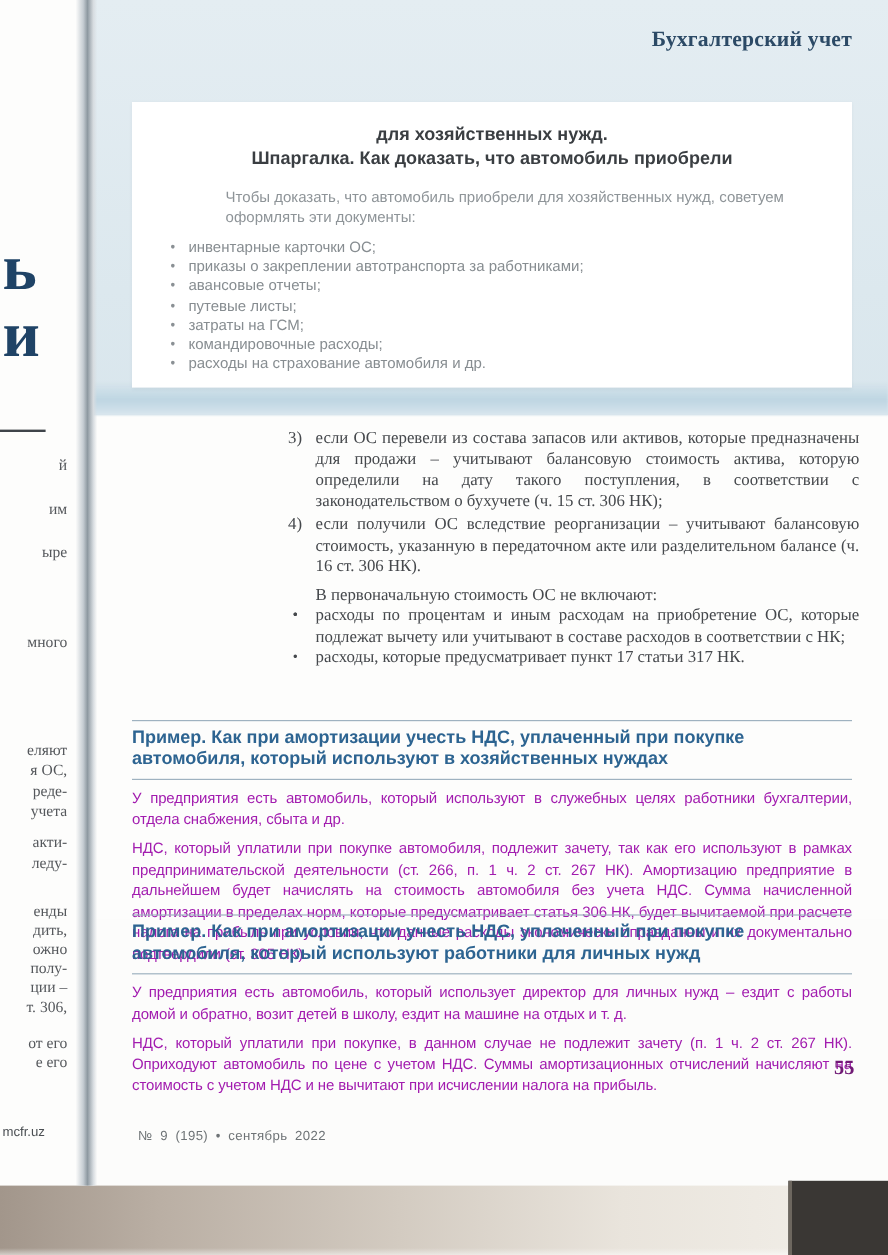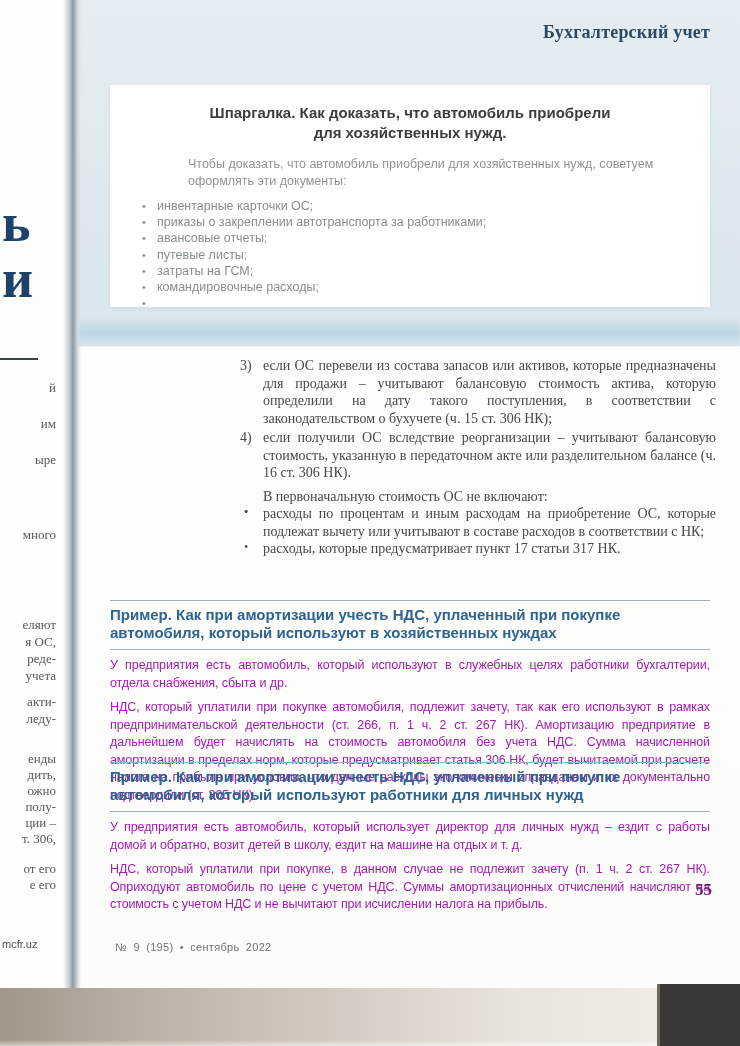--- a/index.html
+++ b/index.html
@@ -113,32 +113,32 @@
   <div class="fold"></div>
 
   <div class="main-page">
 
     <div class="blue-band">
       <div class="band-edge"></div>
       <div class="rubric">Бухгалтерский учет</div>
 
       <div class="cheat-box">
         <div class="cheat-title">
+          <div>для хозяйственных нужд.</div>
           <div>Шпаргалка. Как доказать, что автомобиль приобрели</div>
-          <div>для хозяйственных нужд.</div>
         </div>
         <div class="cheat-intro">Чтобы доказать, что автомобиль приобрели для хозяйственных нужд, советуем оформлять эти документы:</div>
         <ul class="cheat-list">
           <li><span class="cdot">•</span><span>инвентарные карточки ОС;</span></li>
           <li><span class="cdot">•</span><span>приказы о закреплении автотранспорта за работниками;</span></li>
           <li><span class="cdot">•</span><span>авансовые отчеты;</span></li>
           <li><span class="cdot">•</span><span>путевые листы;</span></li>
           <li><span class="cdot">•</span><span>затраты на ГСМ;</span></li>
           <li><span class="cdot">•</span><span>командировочные расходы;</span></li>
-          <li><span class="cdot">•</span></li>
+          <li><span class="cdot">•</span><span>расходы на страхование автомобиля и др.</span></li>
         </ul>
       </div>
     </div>
 
     <div class="numbered-block">
       <div class="num-item">
         <span class="num">3)</span><span>если ОС перевели из состава запасов или активов, которые предназначены для продажи – учитывают балансовую стоимость актива, которую определили на дату такого поступления, в соответствии с законодательством о бухучете (ч. 15 ст. 306 НК);</span>
       </div>
       <div class="num-item">
         <span class="num">4)</span><span>если получили ОС вследствие реорганизации – учитывают балансовую стоимость, указанную в передаточном акте или разделительном балансе (ч. 16 ст. 306 НК).</span>

